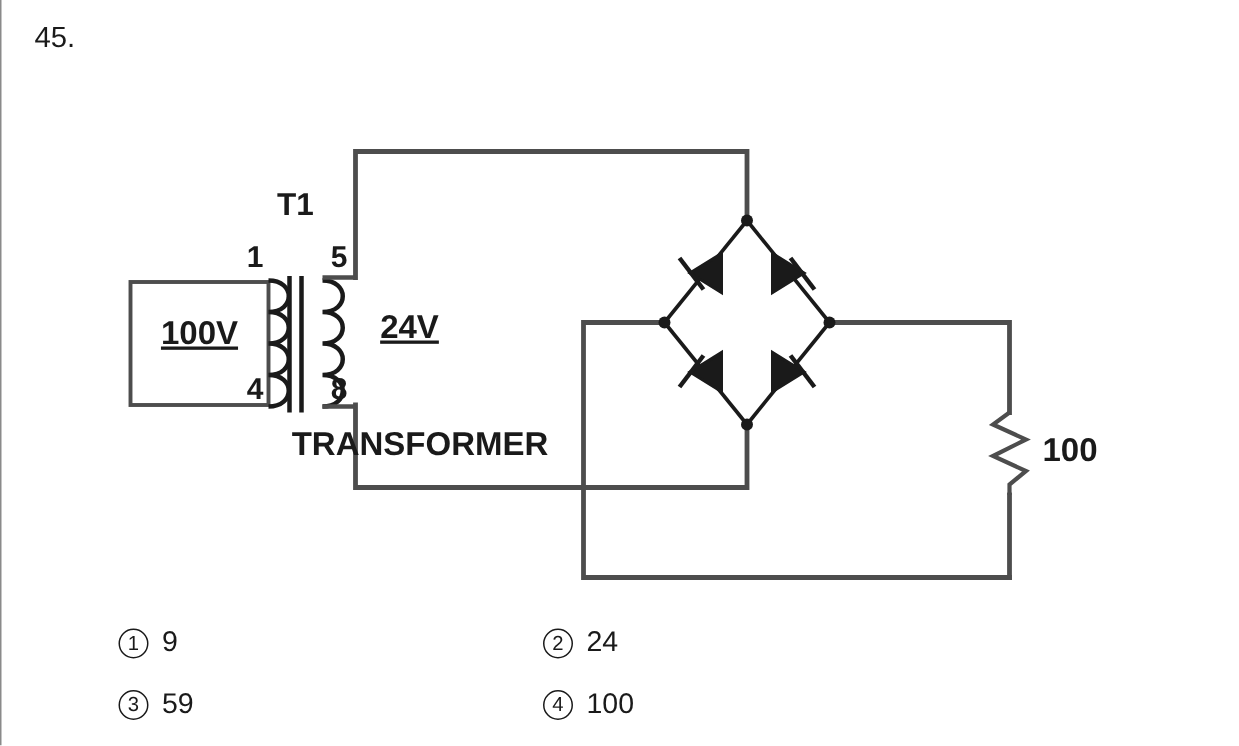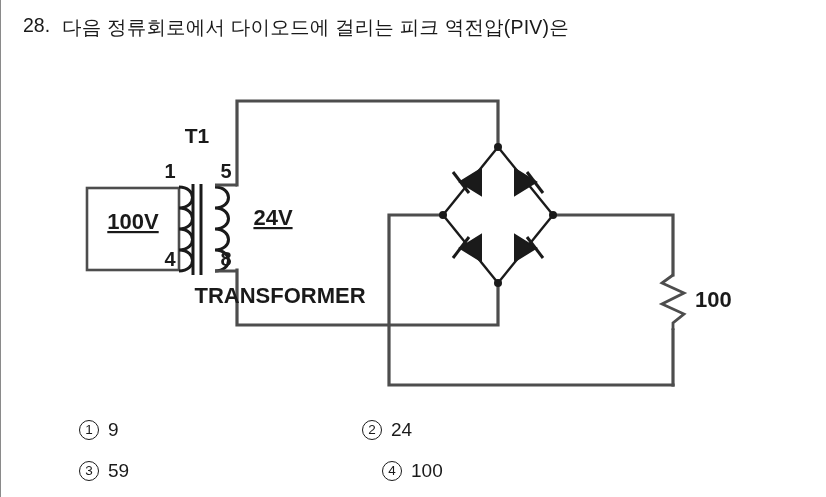--- a/index.html
+++ b/index.html
@@ -72,29 +72,28 @@
     margin-right: 9px;
     box-sizing: border-box;
   }
   .choice .ctext {
     vertical-align: middle;
     font-size: 19px;
   }
   .ch1 { left: 78px; top: 418px; }
   .ch2 { left: 361px; top: 418px; }
   .ch3 { left: 78px; top: 459px; }
-  .ch4 { left: 361px; top: 459px; margin-left: 20px; }
+  .ch4 { left: 361px; top: 459px; }
 </style>
 </head>
 <body>
 
 <div id="page">
 
-  <div class="qnum">28.</div>
-  <div class="qline1">다음 정류회로에서 다이오드에 걸리는 피크 역전압(PIV)은</div>
+  <div class="qnum">45.</div>
 
   <svg id="circuit" viewBox="0 0 826 320">
     <g fill="none" stroke="#4d4d4d" stroke-width="3.2" stroke-linecap="square">
 
       <path d="M236,100 L236,16 L497,16 L497,62"></path>
 
       <path d="M236,185 L236,240 L497,240 L497,198"></path>
 
       <path d="M442,130 L388,130 L388,300 L672,300"></path>
 

